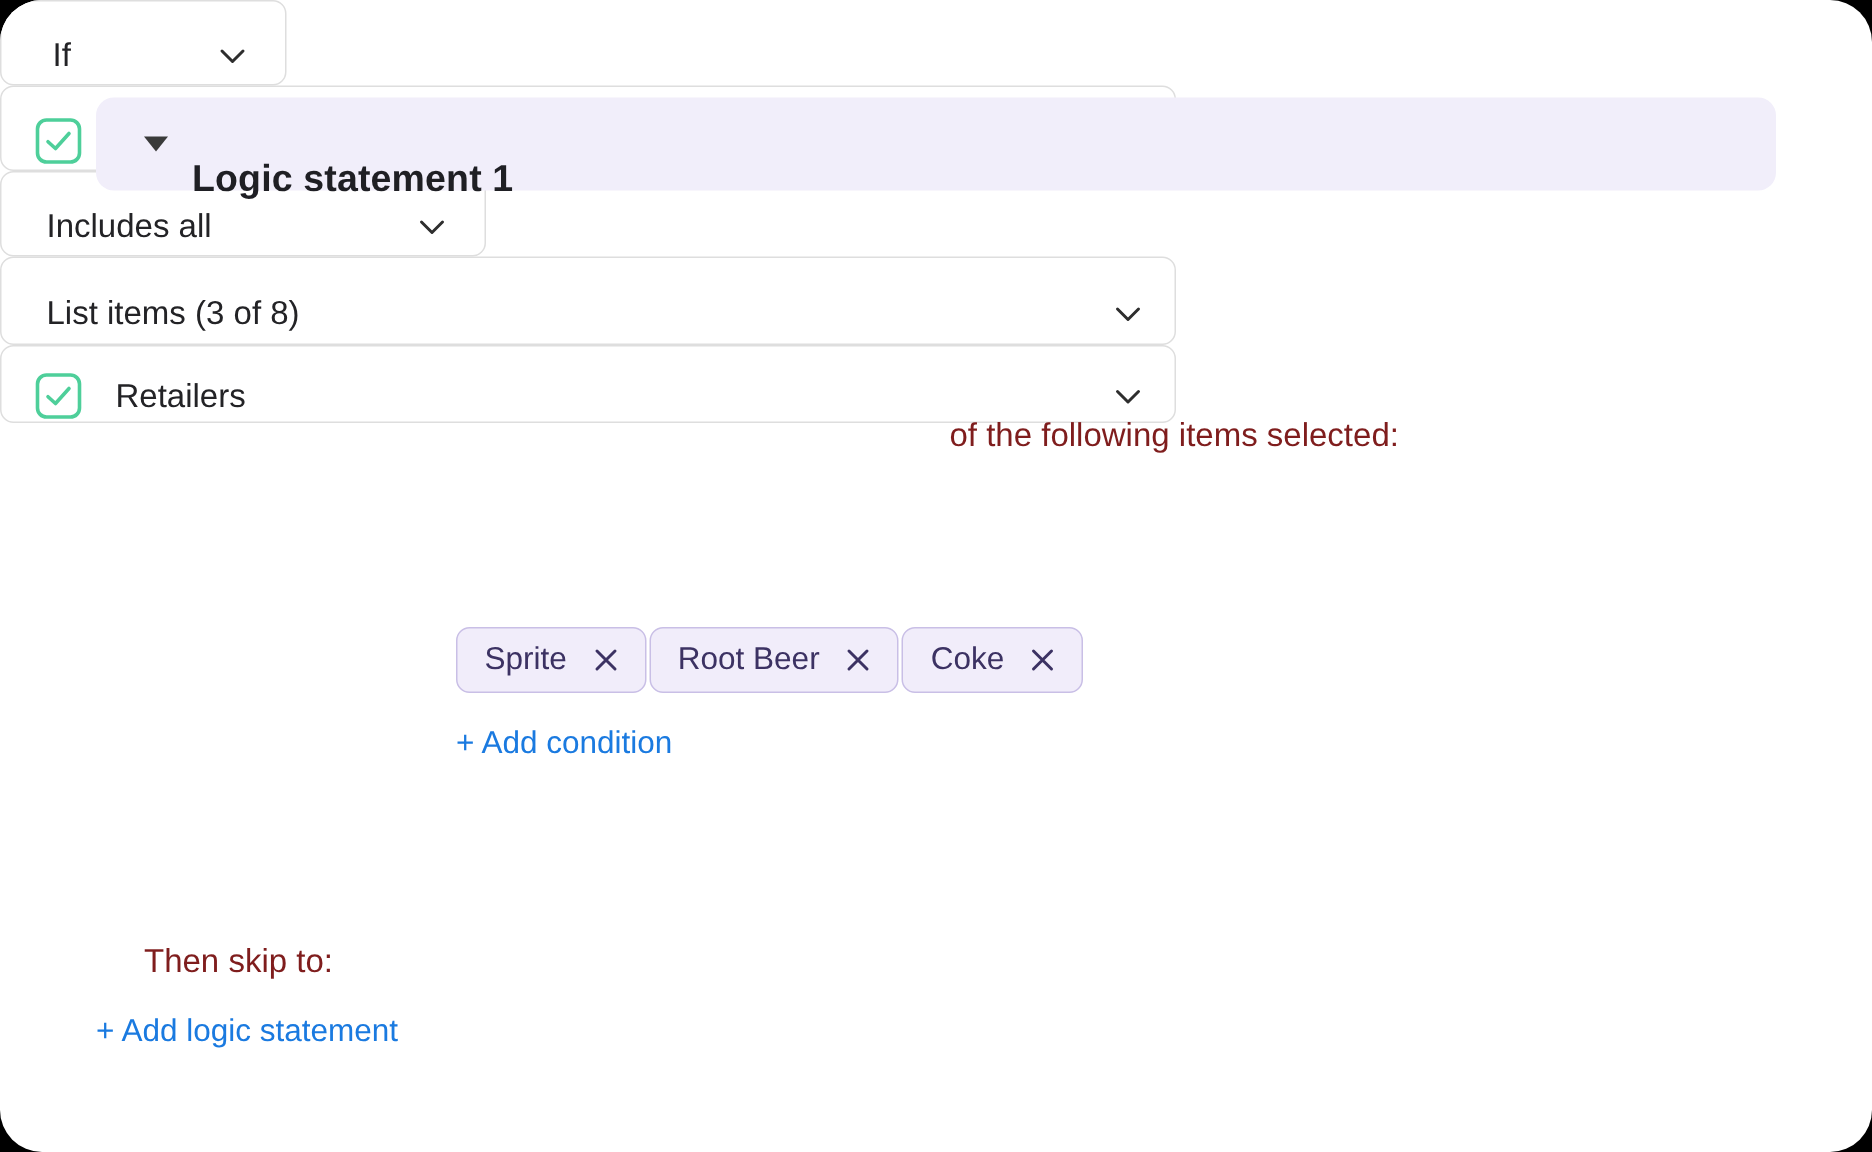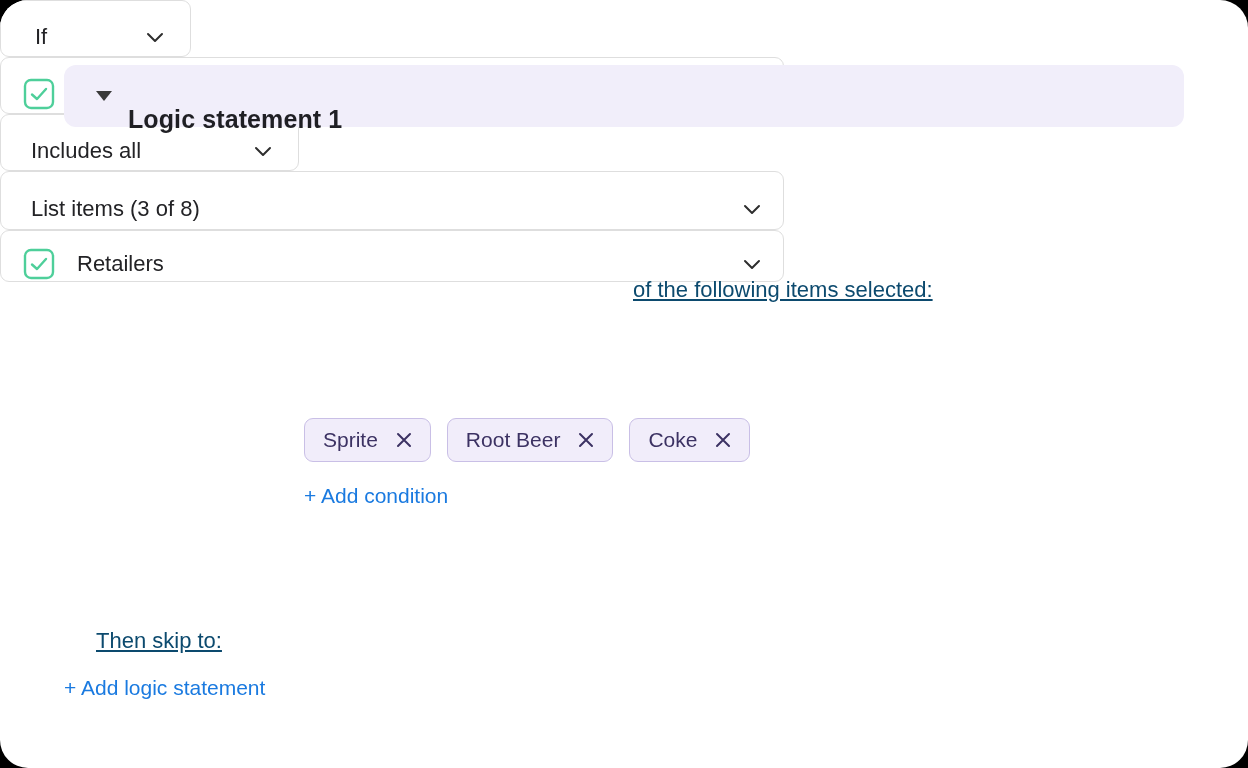--- a/index.html
+++ b/index.html
@@ -93,50 +93,49 @@
   #if-select {
     left: 96px; top: 180px; width: 191px; height: 57px;
     padding-left: 34px;
     padding-right: 22px;
   }
   #question-select {
     left: 304px; top: 180px; width: 784px; height: 57px;
     padding-left: 22px;
   }
   #operator-select {
-    left: 304px; top: 260px; width: 299px; height: 57px;
+    left: 304px; top: 260px; width: 324px; height: 57px;
     padding-left: 30px;
     padding-right: 22px;
   }
   #items-select {
     left: 304px; top: 340px; width: 784px; height: 59px;
     padding-left: 30px;
   }
   #skip-select {
     left: 304px; top: 563px; width: 784px; height: 52px;
     padding-left: 22px;
   }
 
   .inline-text {
     position: absolute;
     font-size: 22px;
-    color: #0c4a6e;
-    text-decoration: underline;
+    color: #7f1d1d;
   }
   #operator-suffix { left: 633px; top: 277px; }
   #then-skip-label { left: 96px; top: 614px; margin-top: 14px; }
 
   
   #chips {
     position: absolute;
     left: 304px;
     top: 418px;
     display: flex;
     align-items: flex-end;
-    gap: 16px;
+    gap: 2px;
   }
   .chip {
     display: flex;
     align-items: center;
     height: 44px;
     background: #f1edfa;
     border: 1px solid #c9bfe6;
     border-radius: 9px;
     padding: 0 16px 0 18px;
     box-sizing: border-box;

